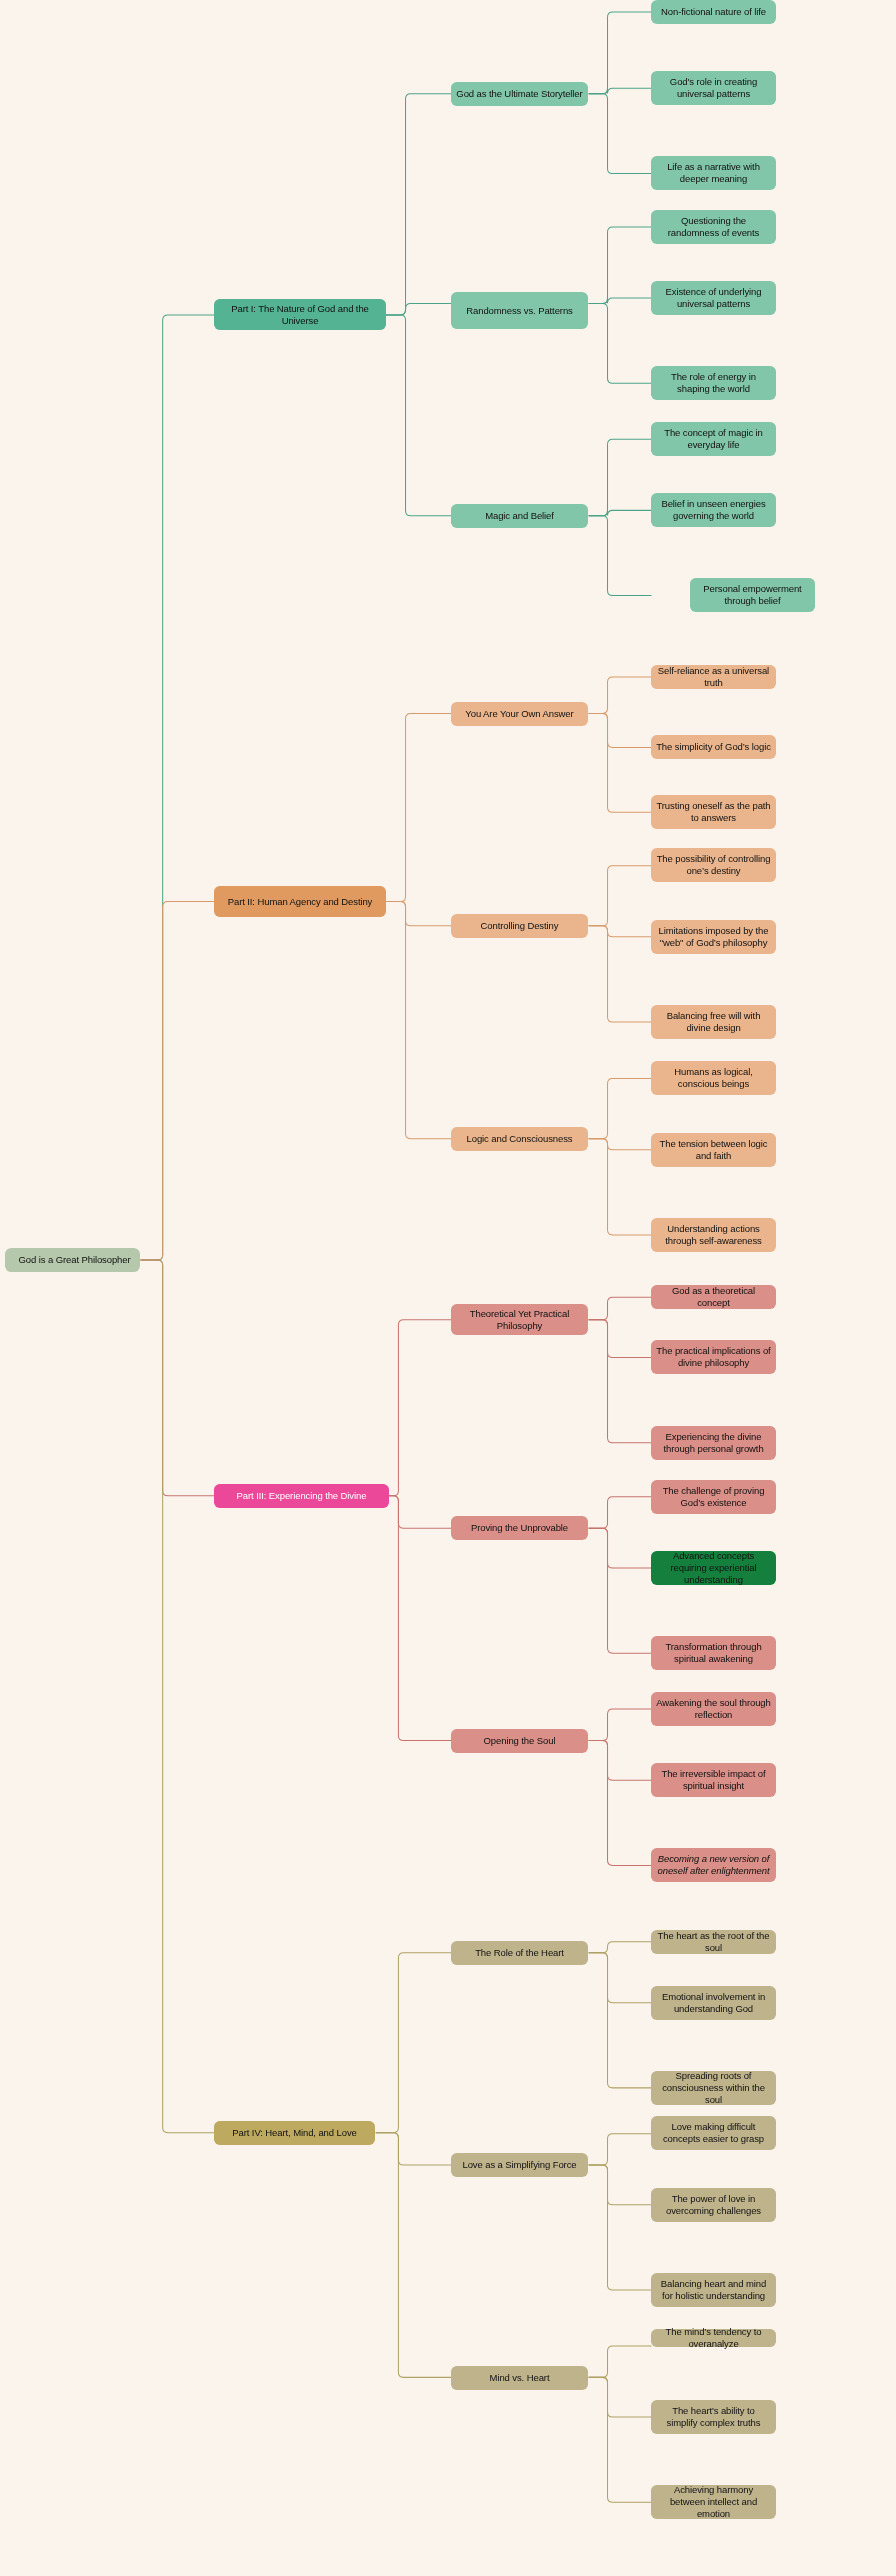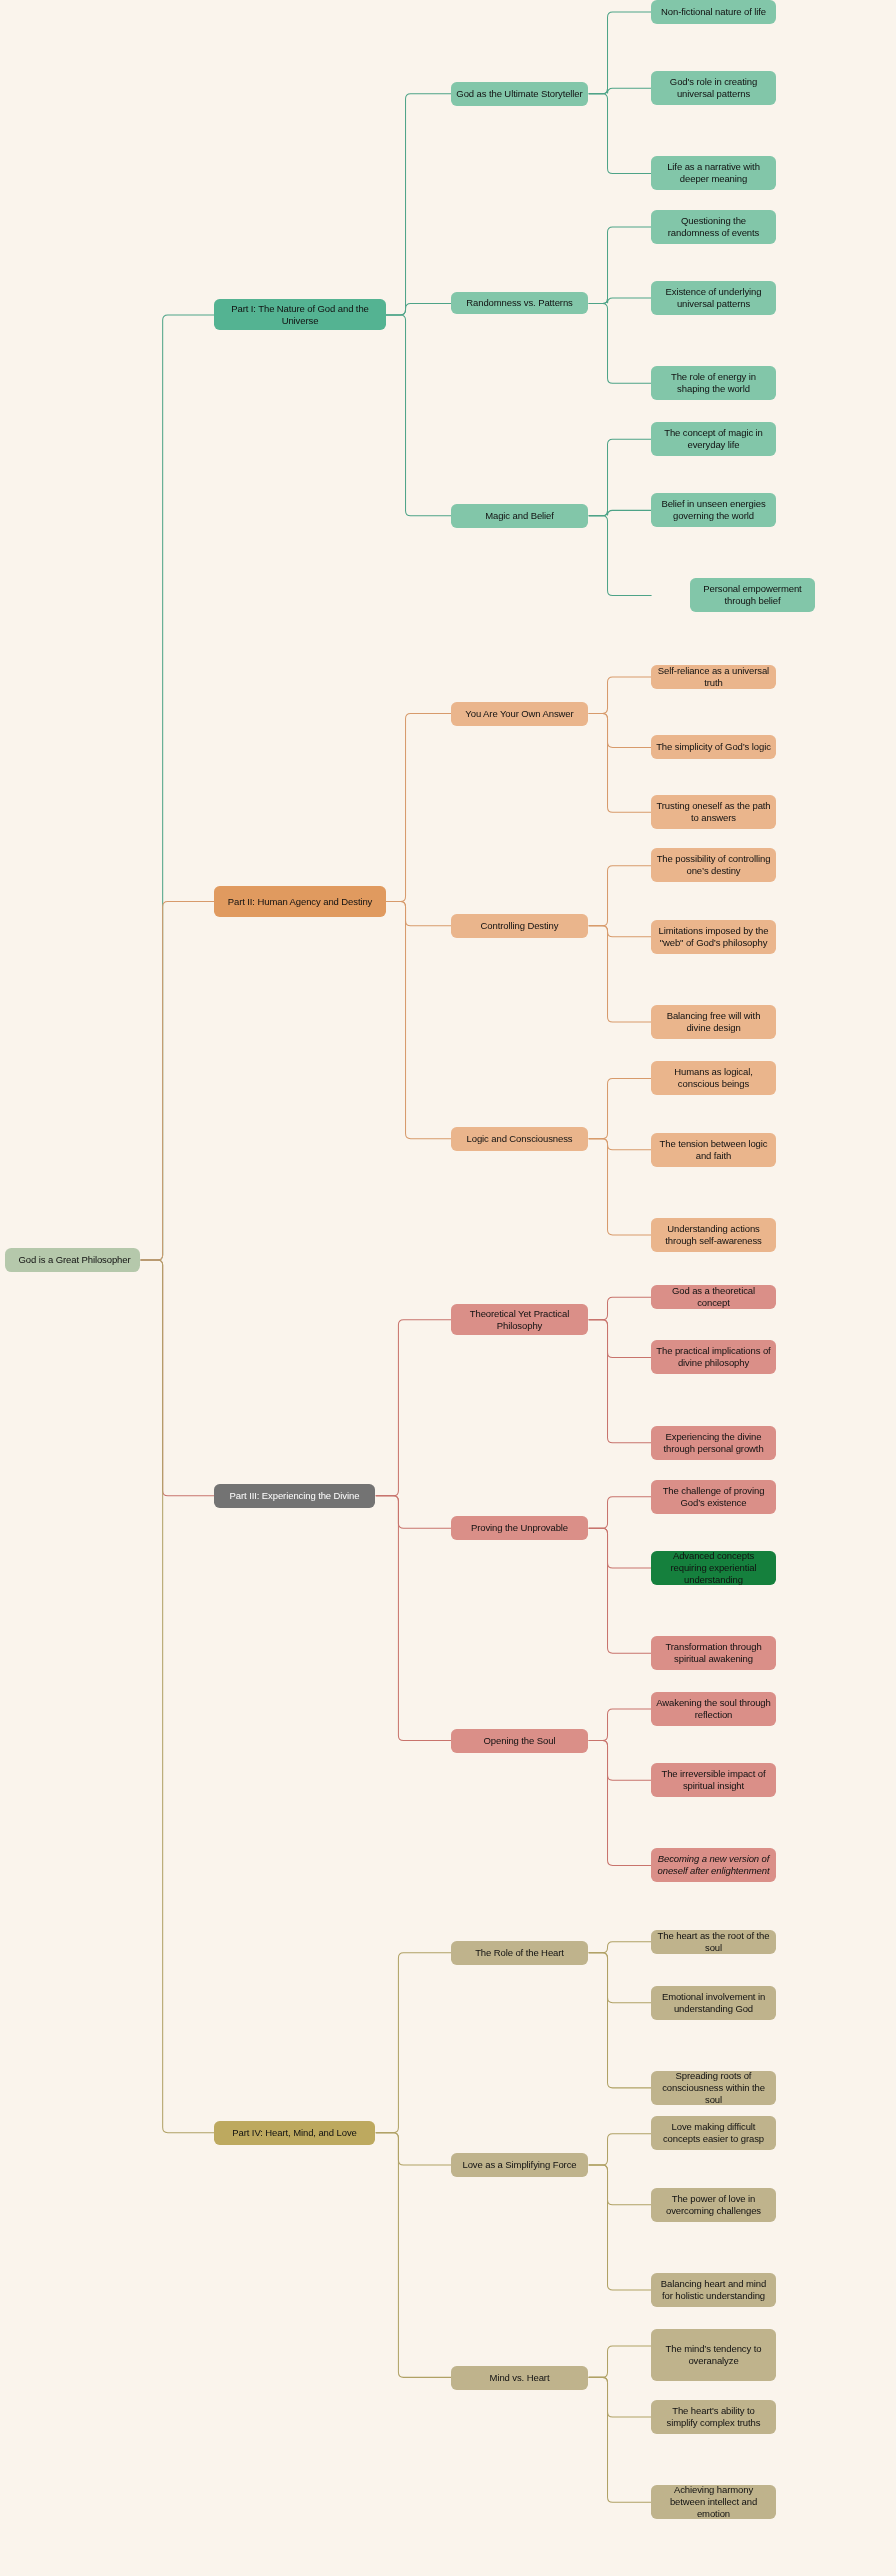--- a/index.html
+++ b/index.html
@@ -119,21 +119,21 @@
     </div>
     <div class="node leaf" style="left: 651px; top: 0px; width: 125px; height: 24px; background: rgb(130, 198, 169); border-radius: 6px;">
       <span>Non-fictional nature of life</span>
     </div>
     <div class="node leaf" style="left: 651px; top: 71px; width: 125px; height: 34px; background: rgb(130, 198, 169);">
       <span>God's role in creating universal patterns</span>
     </div>
     <div class="node leaf" style="left: 651px; top: 156px; width: 125px; height: 34px; background: rgb(130, 198, 169);">
       <span>Life as a narrative with deeper meaning</span>
     </div>
-    <div class="node branch" style="left: 451px; top: 292px; width: 137px; height: 22px; background: rgb(130, 198, 169); justify-content: center;">
+    <div class="node branch" style="left: 451px; top: 292px; width: 137px; height: 37px; background: rgb(130, 198, 169); justify-content: center;">
       <span>Randomness vs. Patterns</span>
     </div>
     <div class="node leaf" style="left: 651px; top: 210px; width: 125px; height: 34px; background: rgb(130, 198, 169);">
       <span>Questioning the randomness of events</span>
     </div>
     <div class="node leaf" style="left: 651px; top: 281px; width: 125px; height: 34px; background: rgb(130, 198, 169);">
       <span>Existence of underlying universal patterns</span>
     </div>
     <div class="node leaf" style="left: 651px; top: 366px; width: 125px; height: 34px; background: rgb(130, 198, 169);">
       <span>The role of energy in shaping the world</span>
@@ -182,21 +182,21 @@
     </div>
     <div class="node leaf" style="left: 651px; top: 1061px; width: 125px; height: 34px; background: rgb(234, 181, 140);">
       <span>Humans as logical, conscious beings</span>
     </div>
     <div class="node leaf" style="left: 651px; top: 1133px; width: 125px; height: 34px; background: rgb(234, 181, 140);">
       <span>The tension between logic and faith</span>
     </div>
     <div class="node leaf" style="left: 651px; top: 1218px; width: 125px; height: 34px; background: rgb(234, 181, 140);">
       <span>Understanding actions through self-awareness</span>
     </div>
-    <div class="node part white-text" style="left: 214px; top: 1484px; width: 161px; height: 23.5px; background: #737373;">
+    <div class="node part white-text" style="left: 214px; top: 1484px; width: 175px; height: 23.5px; background: #ec4899;">
       <span>Part III: Experiencing the Divine</span>
     </div>
     <div class="node branch" style="left: 451px; top: 1304px; width: 137px; height: 31px; background: rgb(218, 143, 136);">
       <span>Theoretical Yet Practical Philosophy</span>
     </div>
     <div class="node leaf" style="left: 651px; top: 1285px; width: 125px; height: 24px; background: rgb(218, 143, 136);">
       <span>God as a theoretical concept</span>
     </div>
     <div class="node leaf" style="left: 651px; top: 1340px; width: 125px; height: 34px; background: rgb(218, 143, 136);">
       <span>The practical implications of divine philosophy</span>
@@ -251,21 +251,21 @@
     </div>
     <div class="node leaf" style="left: 651px; top: 2188px; width: 125px; height: 34px; background: rgb(191, 179, 140);">
       <span>The power of love in overcoming challenges</span>
     </div>
     <div class="node leaf" style="left: 651px; top: 2273px; width: 125px; height: 34px; background: rgb(191, 179, 140);">
       <span>Balancing heart and mind for holistic understanding</span>
     </div>
     <div class="node branch" style="left: 451px; top: 2366px; width: 137px; height: 23.5px; background: rgb(191, 179, 140);">
       <span>Mind vs. Heart</span>
     </div>
-    <div class="node leaf" style="left: 651px; top: 2329px; width: 125px; height: 52px; background: rgb(191, 179, 140);">
+    <div class="node leaf" style="left: 651px; top: 2329px; width: 125px; height: 18px; background: rgb(191, 179, 140);">
       <span>The mind’s tendency to overanalyze</span>
     </div>
     <div class="node leaf" style="left: 651px; top: 2400px; width: 125px; height: 34px; background: rgb(191, 179, 140);">
       <span>The heart's ability to simplify complex truths</span>
     </div>
     <div class="node leaf" style="left: 651px; top: 2485px; width: 125px; height: 34px; background: rgb(191, 179, 140);">
       <span>Achieving harmony between intellect and emotion</span>
     </div>
   </div>
 

